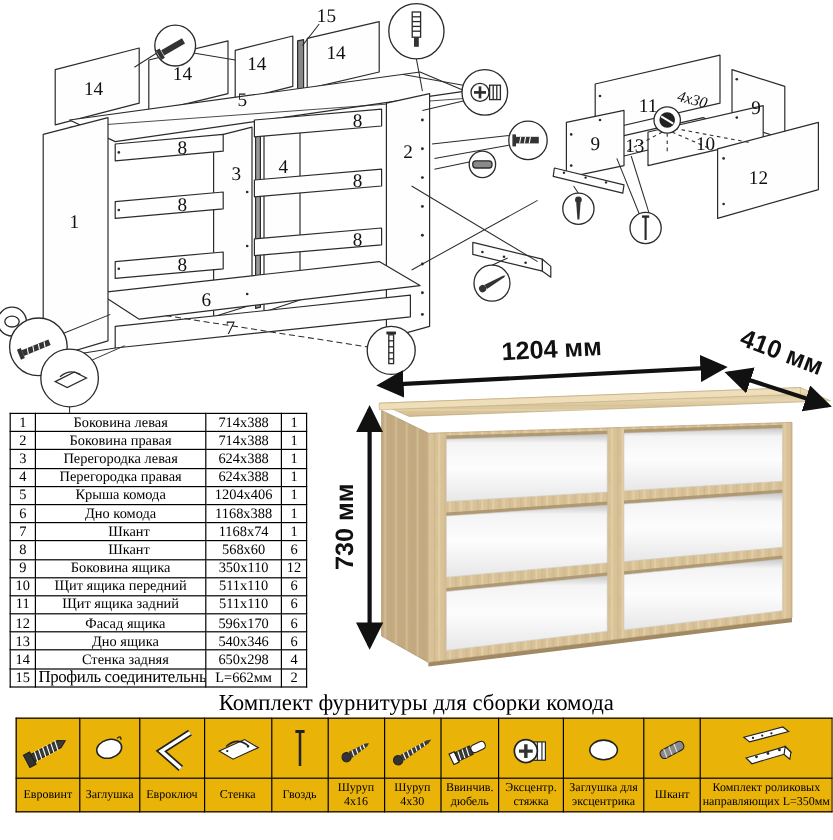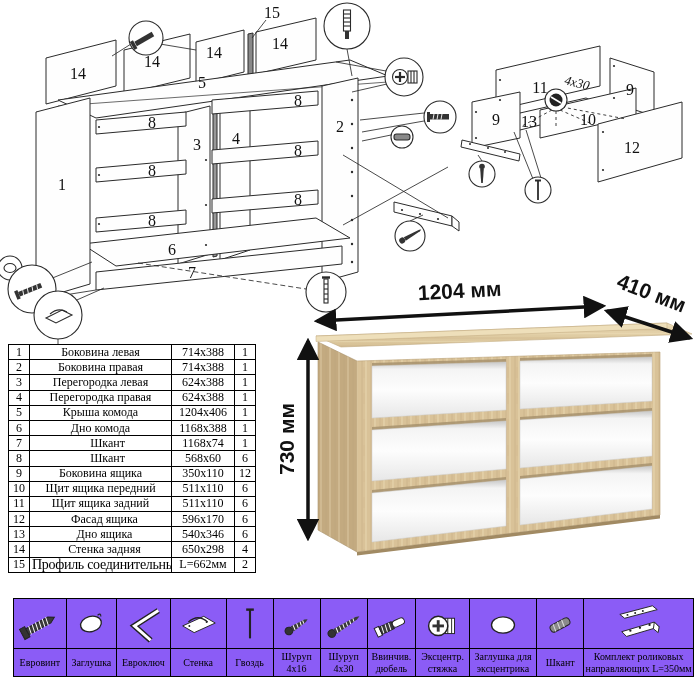--- a/index.html
+++ b/index.html
@@ -14,21 +14,21 @@
               table-layout:fixed;background:#fff;}
   table.parts td{border:1px solid #000;font-size:12px;line-height:13px;height:14.2px;
                  padding:0 2px;text-align:center;overflow:hidden;white-space:nowrap;}
   table.parts td.name{text-align:center;}
   table.parts td.ind1{padding-left:10px;}
   table.parts td.ind2{padding-left:16px;}
   table.parts td.small{font-size:14px;letter-spacing:-0.3px;}
   #hw-title{position:absolute;top:576px;left:0;width:100%;text-align:center;
             font-size:19px;line-height:22px;}
   table.hw{position:absolute;left:13px;top:598px;border-collapse:collapse;
-           table-layout:fixed;background:#8b5cf6;}
+           table-layout:fixed;background:#eab308;}
   table.hw td{border:1px solid #000;text-align:center;vertical-align:middle;padding:0;}
   table.hw td.icon-cell{height:49px;}
   table.hw td.icon-cell svg{display:block;margin:0 auto;}
   table.hw td.name-cell{font-size:10px;line-height:1.12;height:27px;padding:0 1px;}
   table.hw td.qty-cell{font-size:16px;height:17px;}
 </style>
 </head>
 <body>
 
 <div id="stage">
@@ -406,20 +406,21 @@
         </tr>
         <tr>
           <td>15</td>
           <td class="name small">Профиль соединительный</td>
           <td>L=662мм</td>
           <td>2</td>
         </tr>
       </tbody>
 </table>
 
+<div id="hw-title">Комплект фурнитуры для сборки комода</div>
 <table class="hw">
   <tbody>
     <tr>
           <td class="icon-cell" style="width: 53px;">
             <svg viewBox="0 0 48 44" width="46" height="44">
               <g transform="rotate(-28 24 23)" stroke="#222" stroke-width="1">
                 <rect x="3" y="17" width="6" height="12" fill="#333"></rect>
                 <polygon points="9,19.5 35,19.5 41,23 35,26.5 9,26.5" fill="#3a3a3a"></polygon>
                 <g stroke="#fff">
                   <line x1="13" y1="18.5" x2="11.5" y2="27.5"></line>

